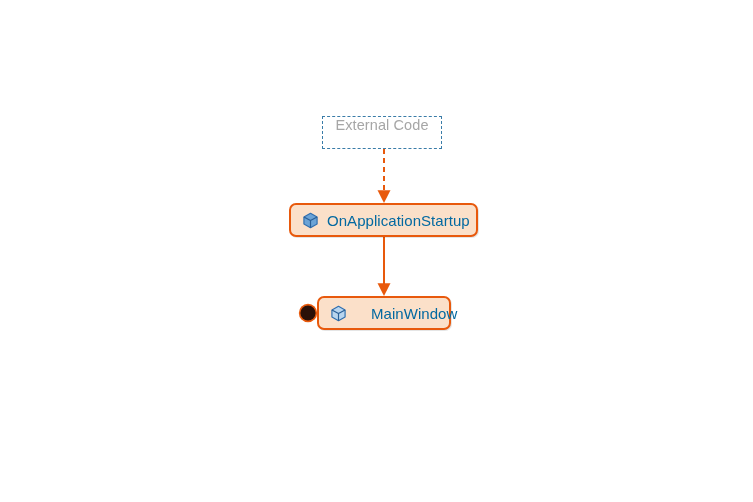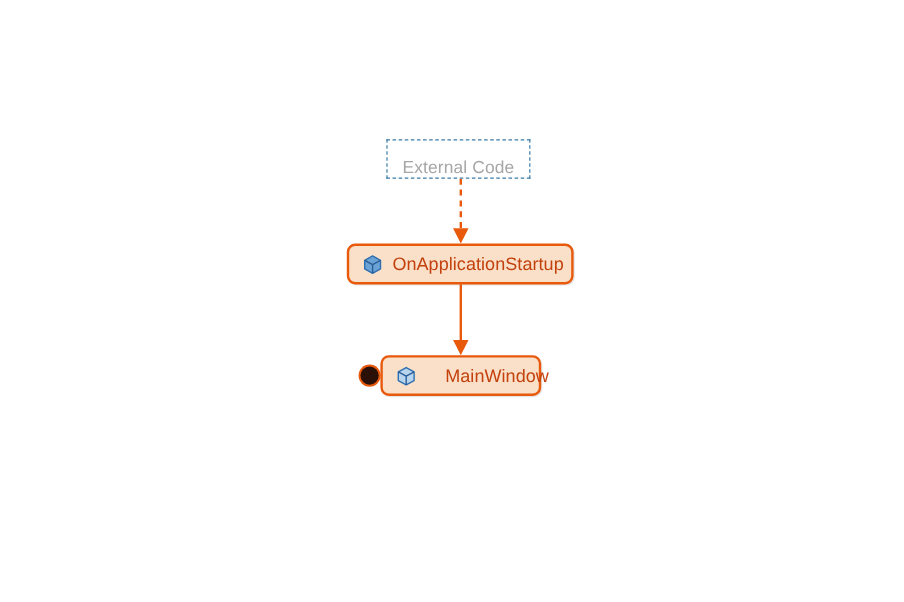--- a/index.html
+++ b/index.html
@@ -26,21 +26,21 @@
   .stub-node {
     position: absolute;
     left: 322px;
     top: 116px;
     width: 120px;
     height: 33px;
     box-sizing: border-box;
     border: 1px dashed #3a7ca8;
     background: #ffffff;
     display: flex;
-    align-items: flex-end;
+    align-items: flex-start;
     justify-content: center;
   }
   .stub-label {
     font-size: 14.5px;
     color: #a6a6a6;
     letter-spacing: 0.1px;
     white-space: nowrap;
   }
 
   
@@ -50,21 +50,21 @@
     background: #fbe0c9;
     border: 2px solid #e8590c;
     border-radius: 7px;
     display: flex;
     align-items: center;
     padding: 0 14px 0 11px;
     box-shadow: 1px 1px 0 rgba(0,0,0,0.10);
   }
   .method-node .node-label {
     font-size: 15px;
-    color: #c2410c;
+    color: #0369a1;
     white-space: nowrap;
     letter-spacing: 0.05px;
   }
   .cube-icon {
     width: 17px;
     height: 17px;
     margin-right: 8px;
     flex: 0 0 auto;
     display: block;
   }

